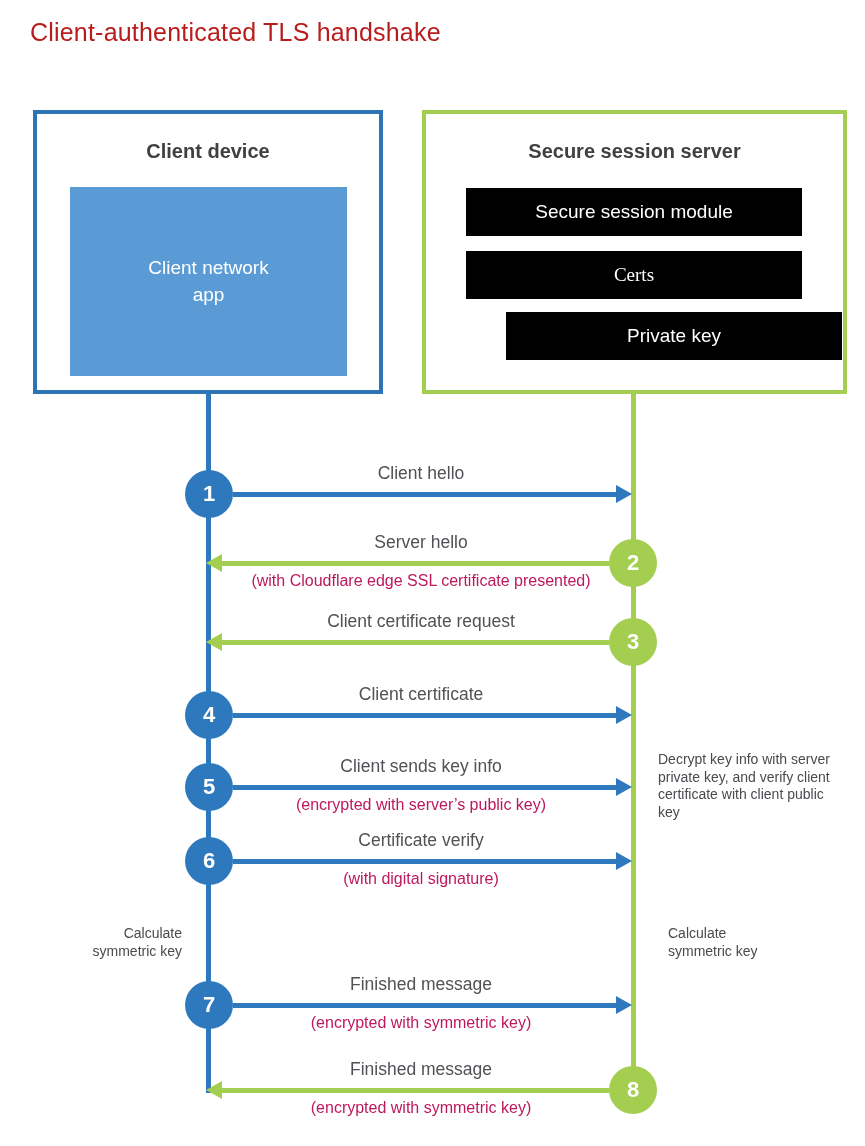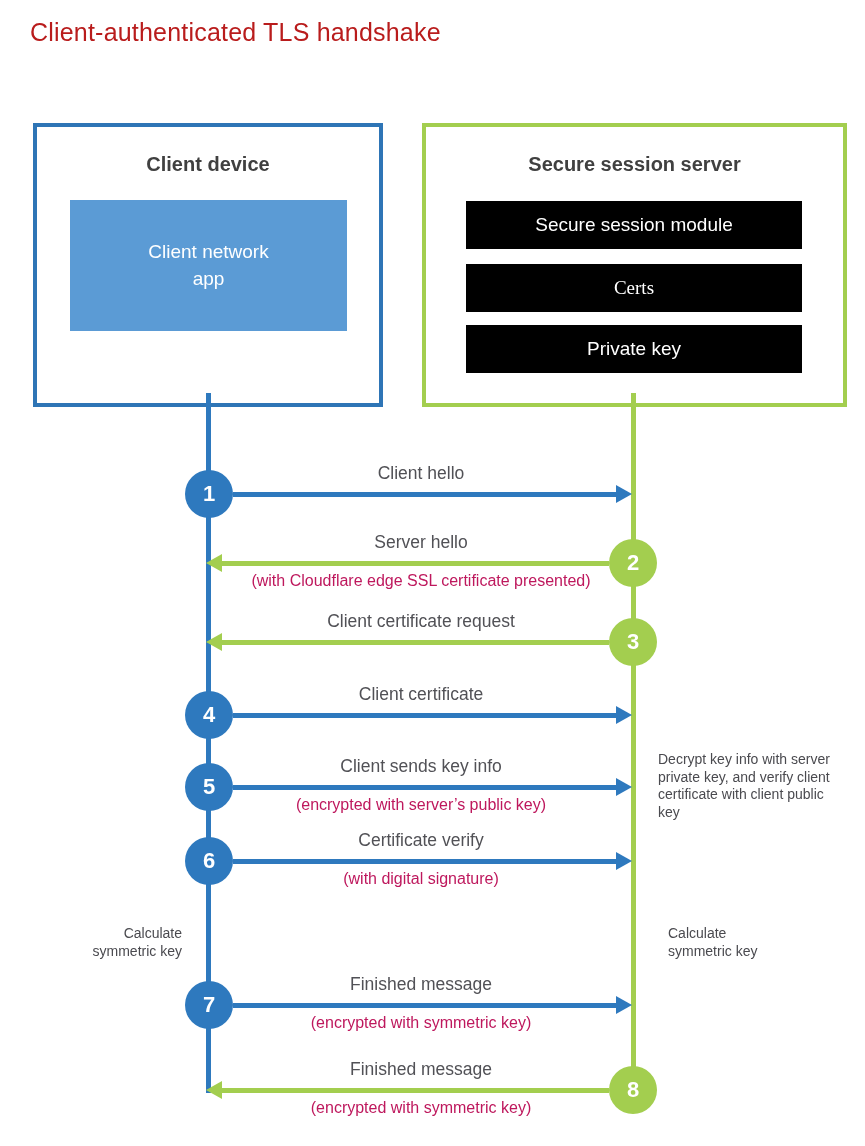--- a/index.html
+++ b/index.html
@@ -3,28 +3,28 @@
 <meta charset="utf-8">
 <style>
   html,body { margin:0; padding:0; background:#ffffff; }
   body { font-family:"Liberation Sans", sans-serif; }
   #canvas { position:relative; width:865px; height:1146px; background:#ffffff; overflow:hidden; }
 
   
   .page-title { position:absolute; left:30px; top:18px; font-size:25px; font-weight:400; color:#b91c1c; letter-spacing:0.2px; }
 
   
-  .actor-box { position:absolute; top:123px; height:284px; box-sizing:border-box; background:#ffffff; }
+  .actor-box { position:absolute; top:110px; height:284px; box-sizing:border-box; background:#ffffff; }
   .client-box { left:33px; width:350px; border:4px solid #2e75b6; }
   .server-box { left:422px; width:425px; border:4px solid #a3ce4f; }
   .actor-title { position:absolute; left:0; right:0; top:26px; text-align:center; font-size:20px; font-weight:bold; color:#404040; }
-  .client-app { position:absolute; left:33px; top:73px; width:277px; height:131px; background:#5b9bd5; display:flex; align-items:center; justify-content:center; }
+  .client-app { position:absolute; left:33px; top:73px; width:277px; height:189px; background:#5b9bd5; display:flex; align-items:center; justify-content:center; }
   .client-app span { display:block; width:150px; text-align:center; color:#ffffff; font-size:19px; line-height:1.38; }
   .server-bar { position:absolute; left:40px; width:336px; height:48px; background:#000000; display:flex; align-items:center; justify-content:center; color:#ffffff; font-size:19px; }
-  .bar-1 { top:74px; } .bar-2 { top:137px;font-family:Liberation Serif, serif; } .bar-3 { top:198px; }
+  .bar-1 { top:74px; } .bar-2 { top:137px;font-family:Liberation Serif, serif; } .bar-3 { top:198px;margin-left:40px; }
 
   
   .vline { position:absolute; width:5px; top:393px; }
   .client-line { left:206px; height:700px; background:#2e79be; }
   .server-line { left:631px; height:697px; background:#a3ce4f; }
 
   
   .step { position:absolute; left:0; width:865px; height:0; }
   .s1 { top:494px; } .s2 { top:563px; } .s3 { top:642px; } .s4 { top:715px; }
   .s5 { top:787px; } .s6 { top:861px; } .s7 { top:1005px; } .s8 { top:1090px; }

